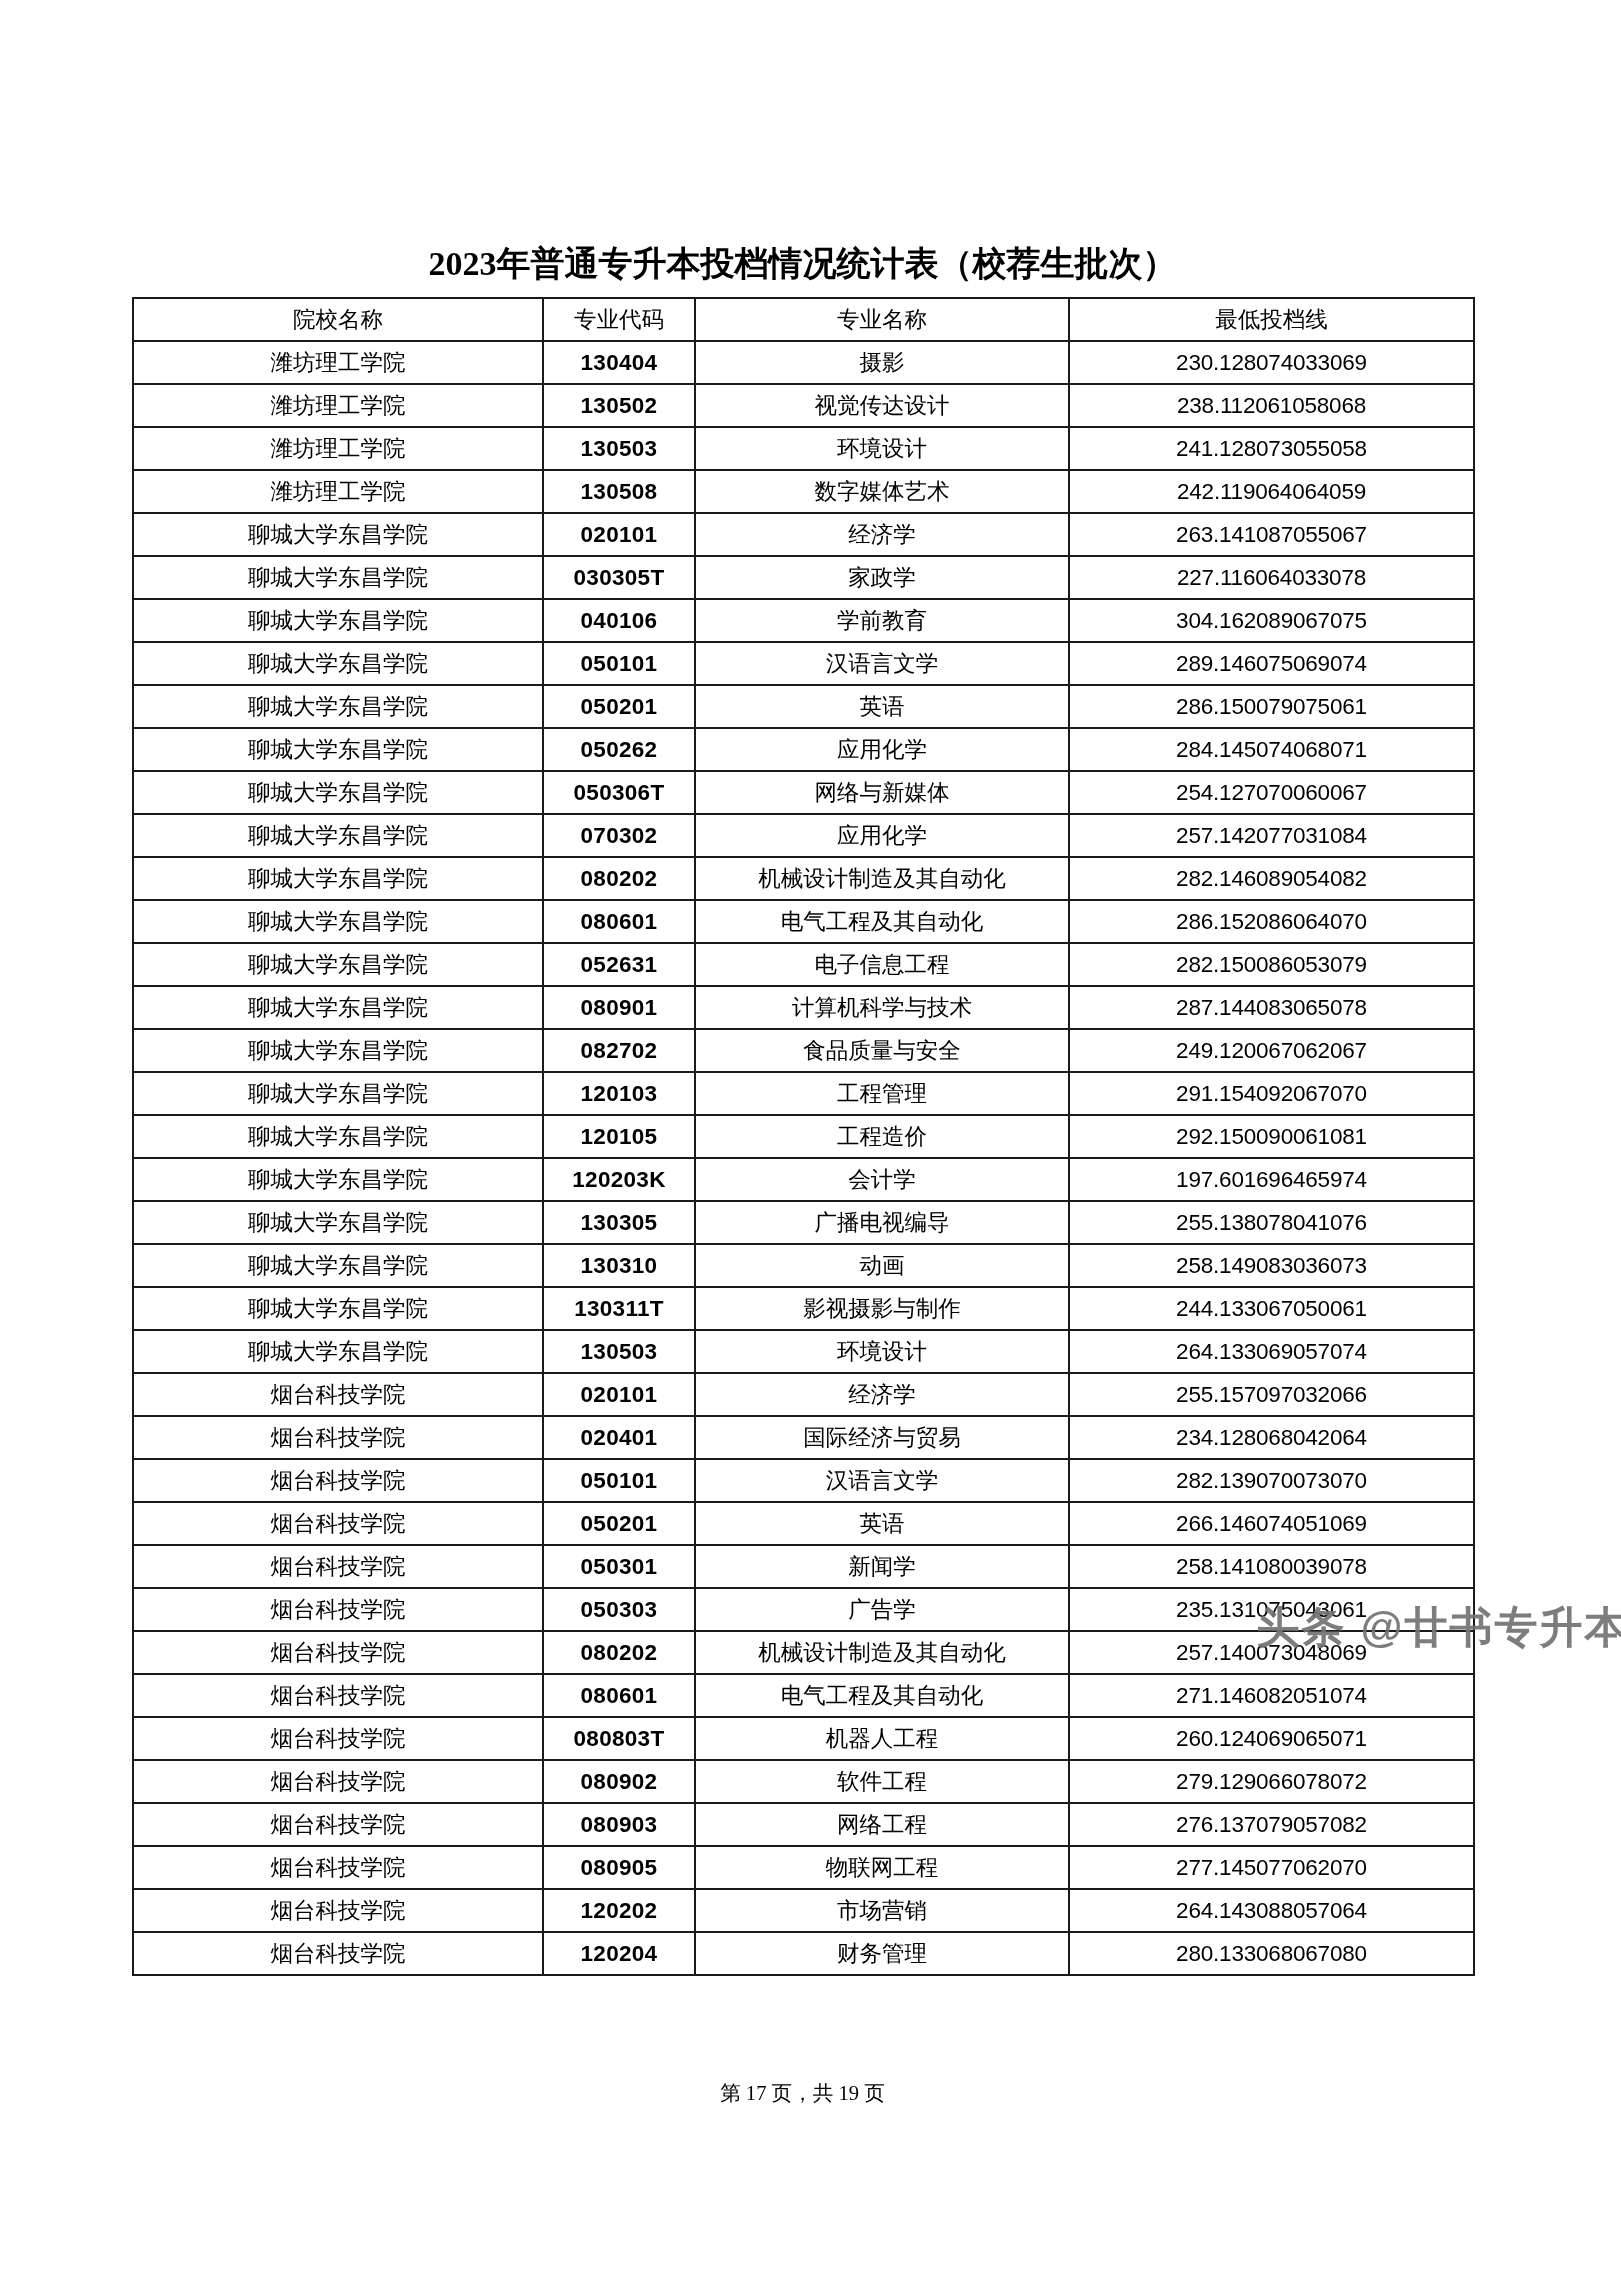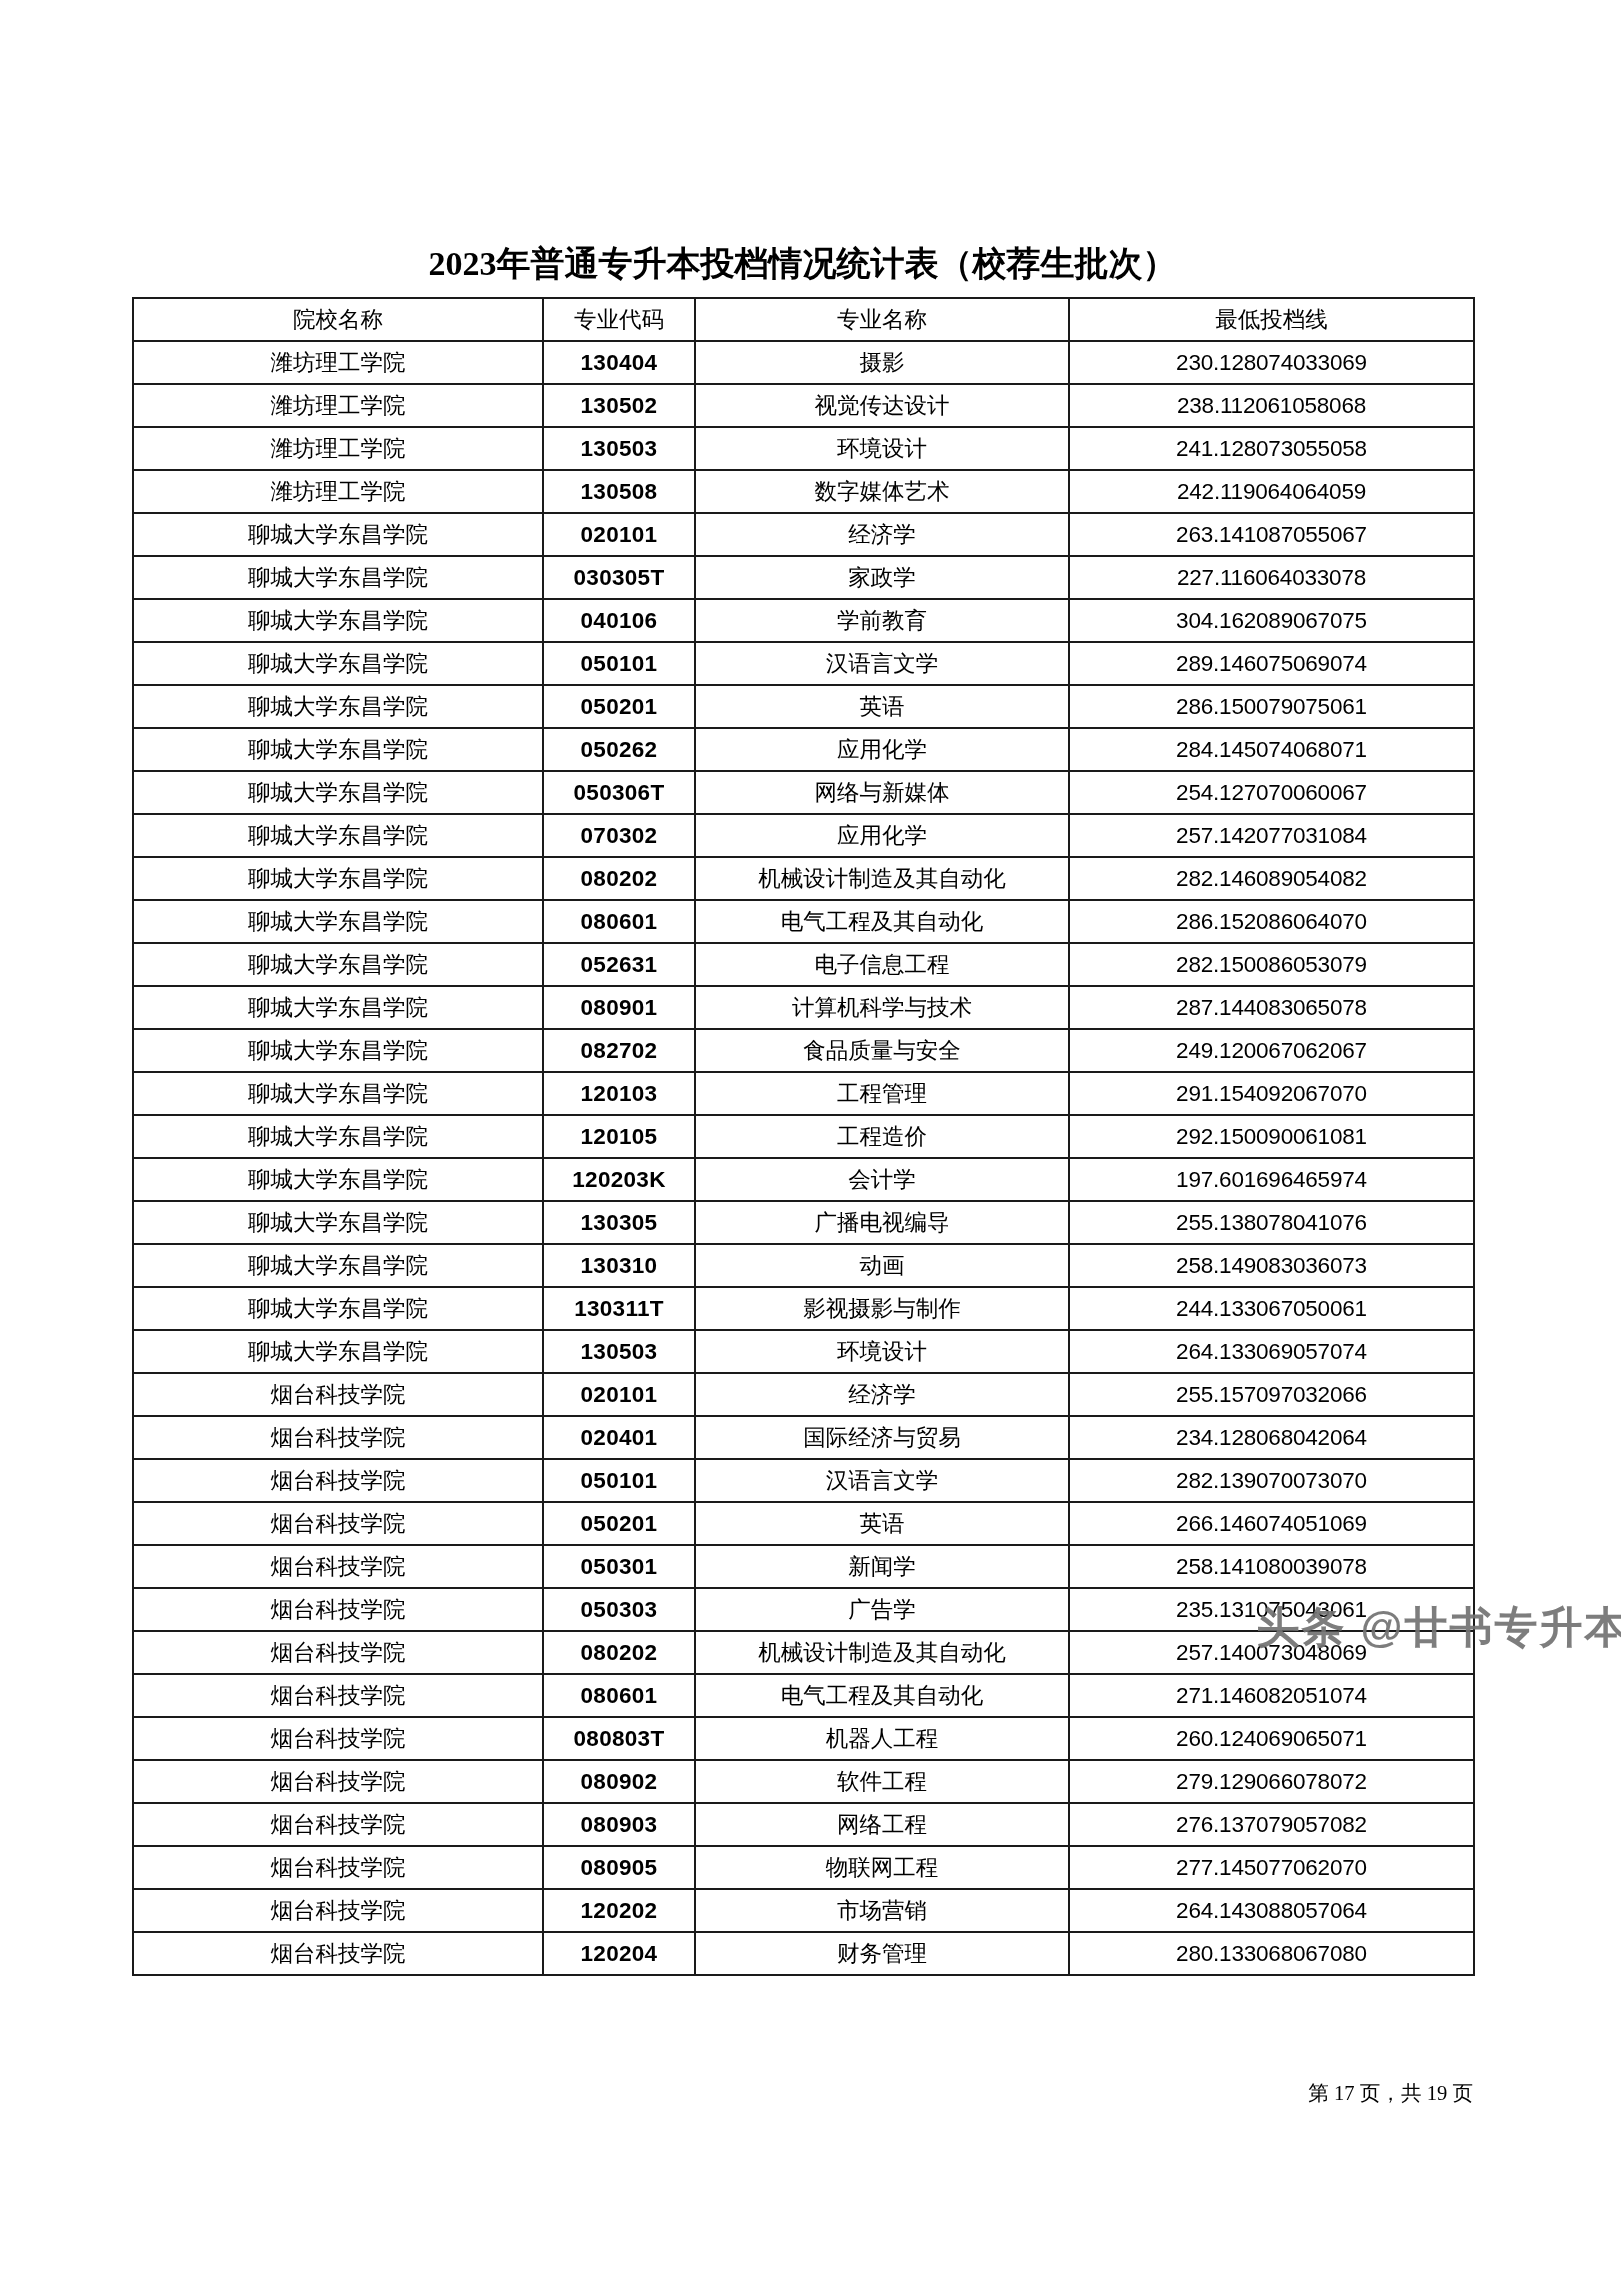--- a/index.html
+++ b/index.html
@@ -73,21 +73,21 @@
     font-family: "Liberation Sans", "DejaVu Sans", sans-serif;
     font-size: 22.5px;
     letter-spacing: 0.3px;
     font-weight: bold;
   }
   .footer-pager {
     position: absolute;
     left: 132px;
     top: 2081px;
     width: 1341px;
-    text-align: right;
+    text-align: center;
     font-size: 20.6px;
     line-height: 25.5px;
   }
   .watermark {
     position: absolute;
     right: 25.5px;
     bottom: 23.5px;
     font-size: 43px;
     line-height: 55px;
     font-weight: bold;

